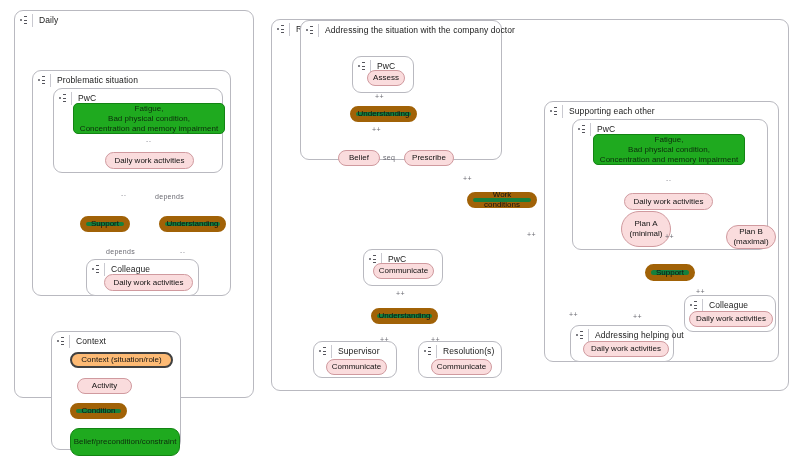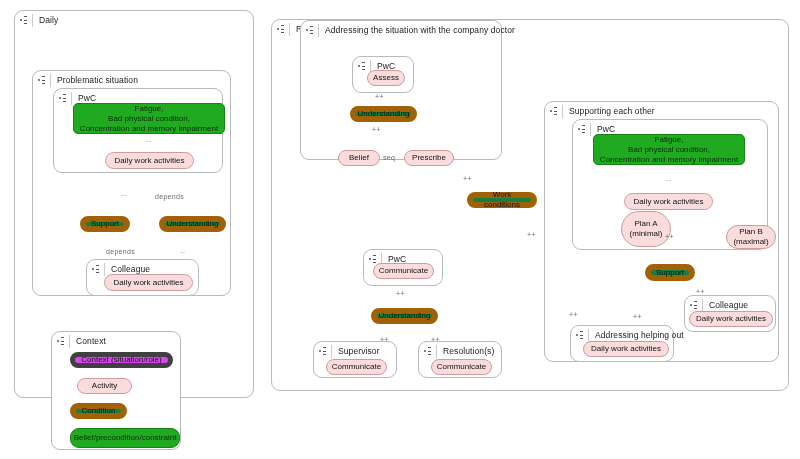--- a/index.html
+++ b/index.html
@@ -72,22 +72,22 @@
     border:6px solid #a16207;
   }
   .node.belief{
     background:#1faa1f;
     border:1px solid #138413;
     color:#0d2d0d;
     border-radius:9px;
   }
   .node.belief.multiline{border-radius:5px;}
   .node.ctx{
-    background:#d946ef;
-    border:5px solid #404040;
+    background:#fdba74;
+    border:2px solid #404040;
     border-radius:9px;
   }
   
   .elabel{
     position:absolute;
     font-size:7px;
     color:#6a6a72;
     white-space:nowrap;
     letter-spacing:.3px;
   }
@@ -229,21 +229,21 @@
             <i></i>
           </span>
       </span>
       <span class="cdiv"></span>
       <span class="ctitle">Context</span>
     </div>
   </div>
   <div class="node ctx" style="left:70px;top:352px;width:103px;height:16px;">Context (situation/role)</div>
   <div class="node activity" style="left:77px;top:378px;width:55px;height:16px;">Activity</div>
   <div class="node condition" style="left:70px;top:403px;width:57px;height:16px;">Condition</div>
-  <div class="node belief" style="left:70px;top:428px;width:110px;height:20px;">Belief/precondition/constraint</div>
+  <div class="node belief" style="left:70px;top:428px;width:110px;height:28px;">Belief/precondition/constraint</div>
 
   <div class="container" style="left:271px;top:19px;width:518px;height:372px;">
     <div class="chdr">
       <span class="hicon">
         <span class="dot"></span>
           <span class="bars">
             <i></i>
             <i></i>
             <i></i>
           </span>

